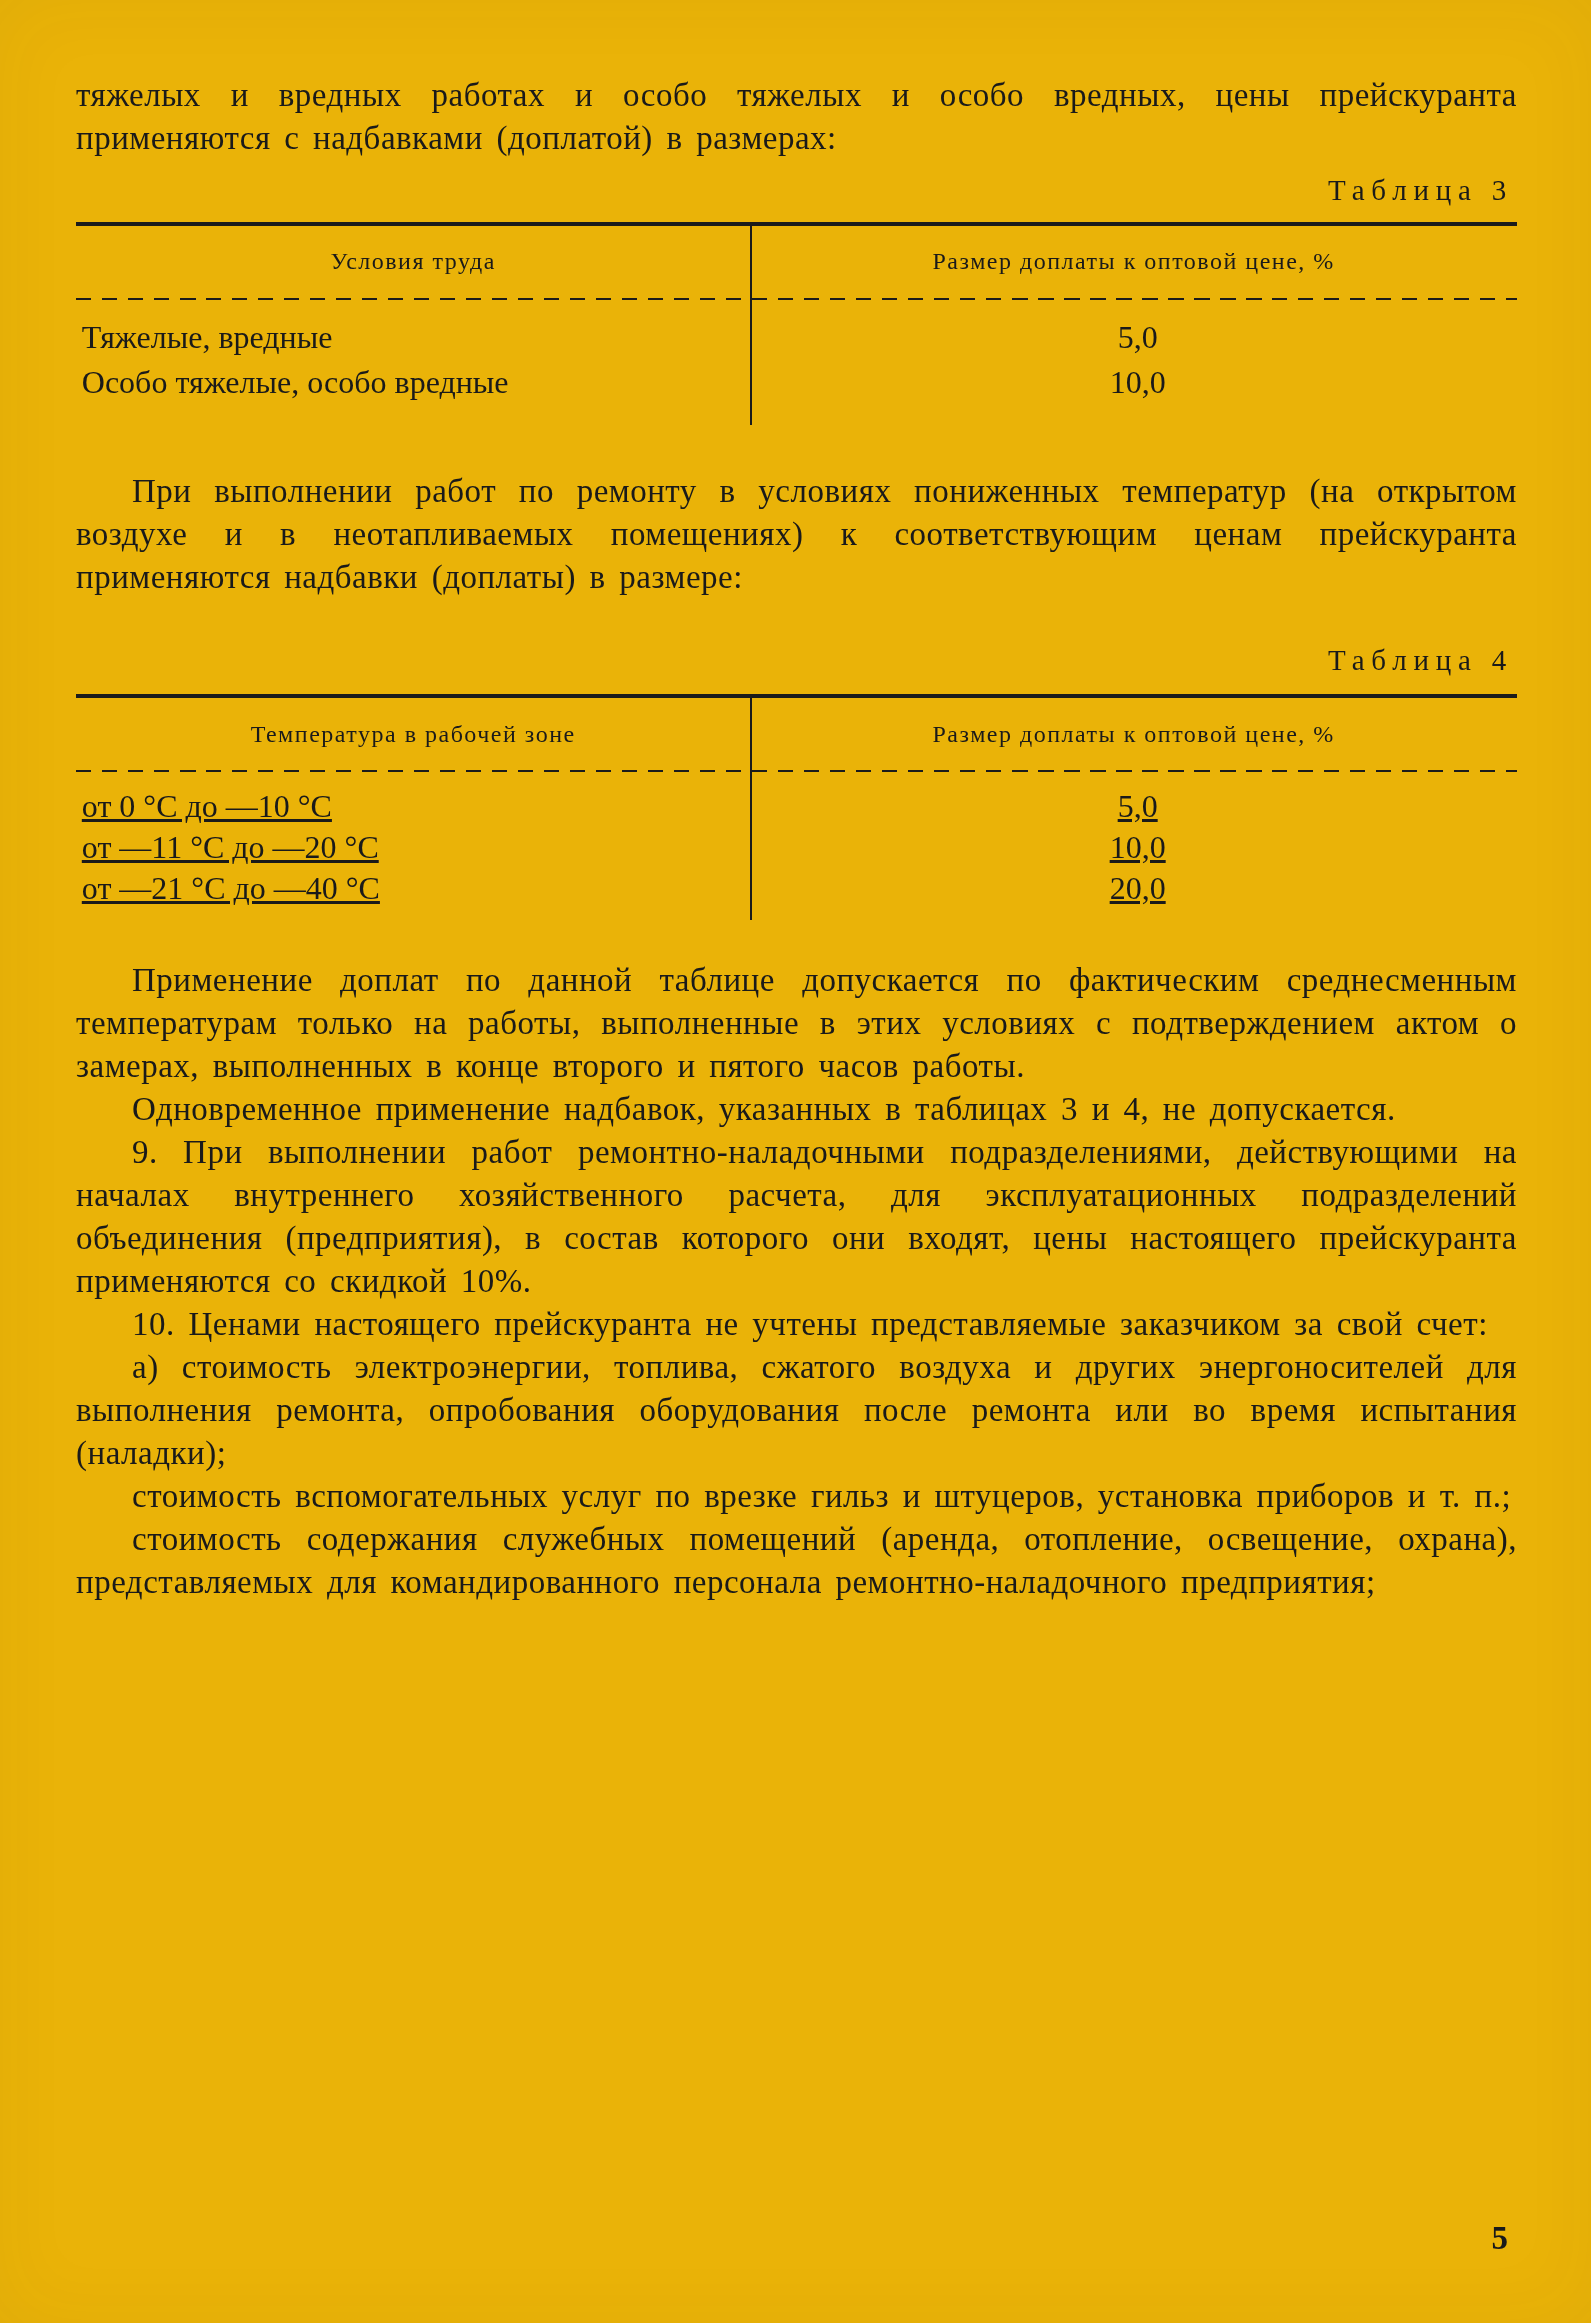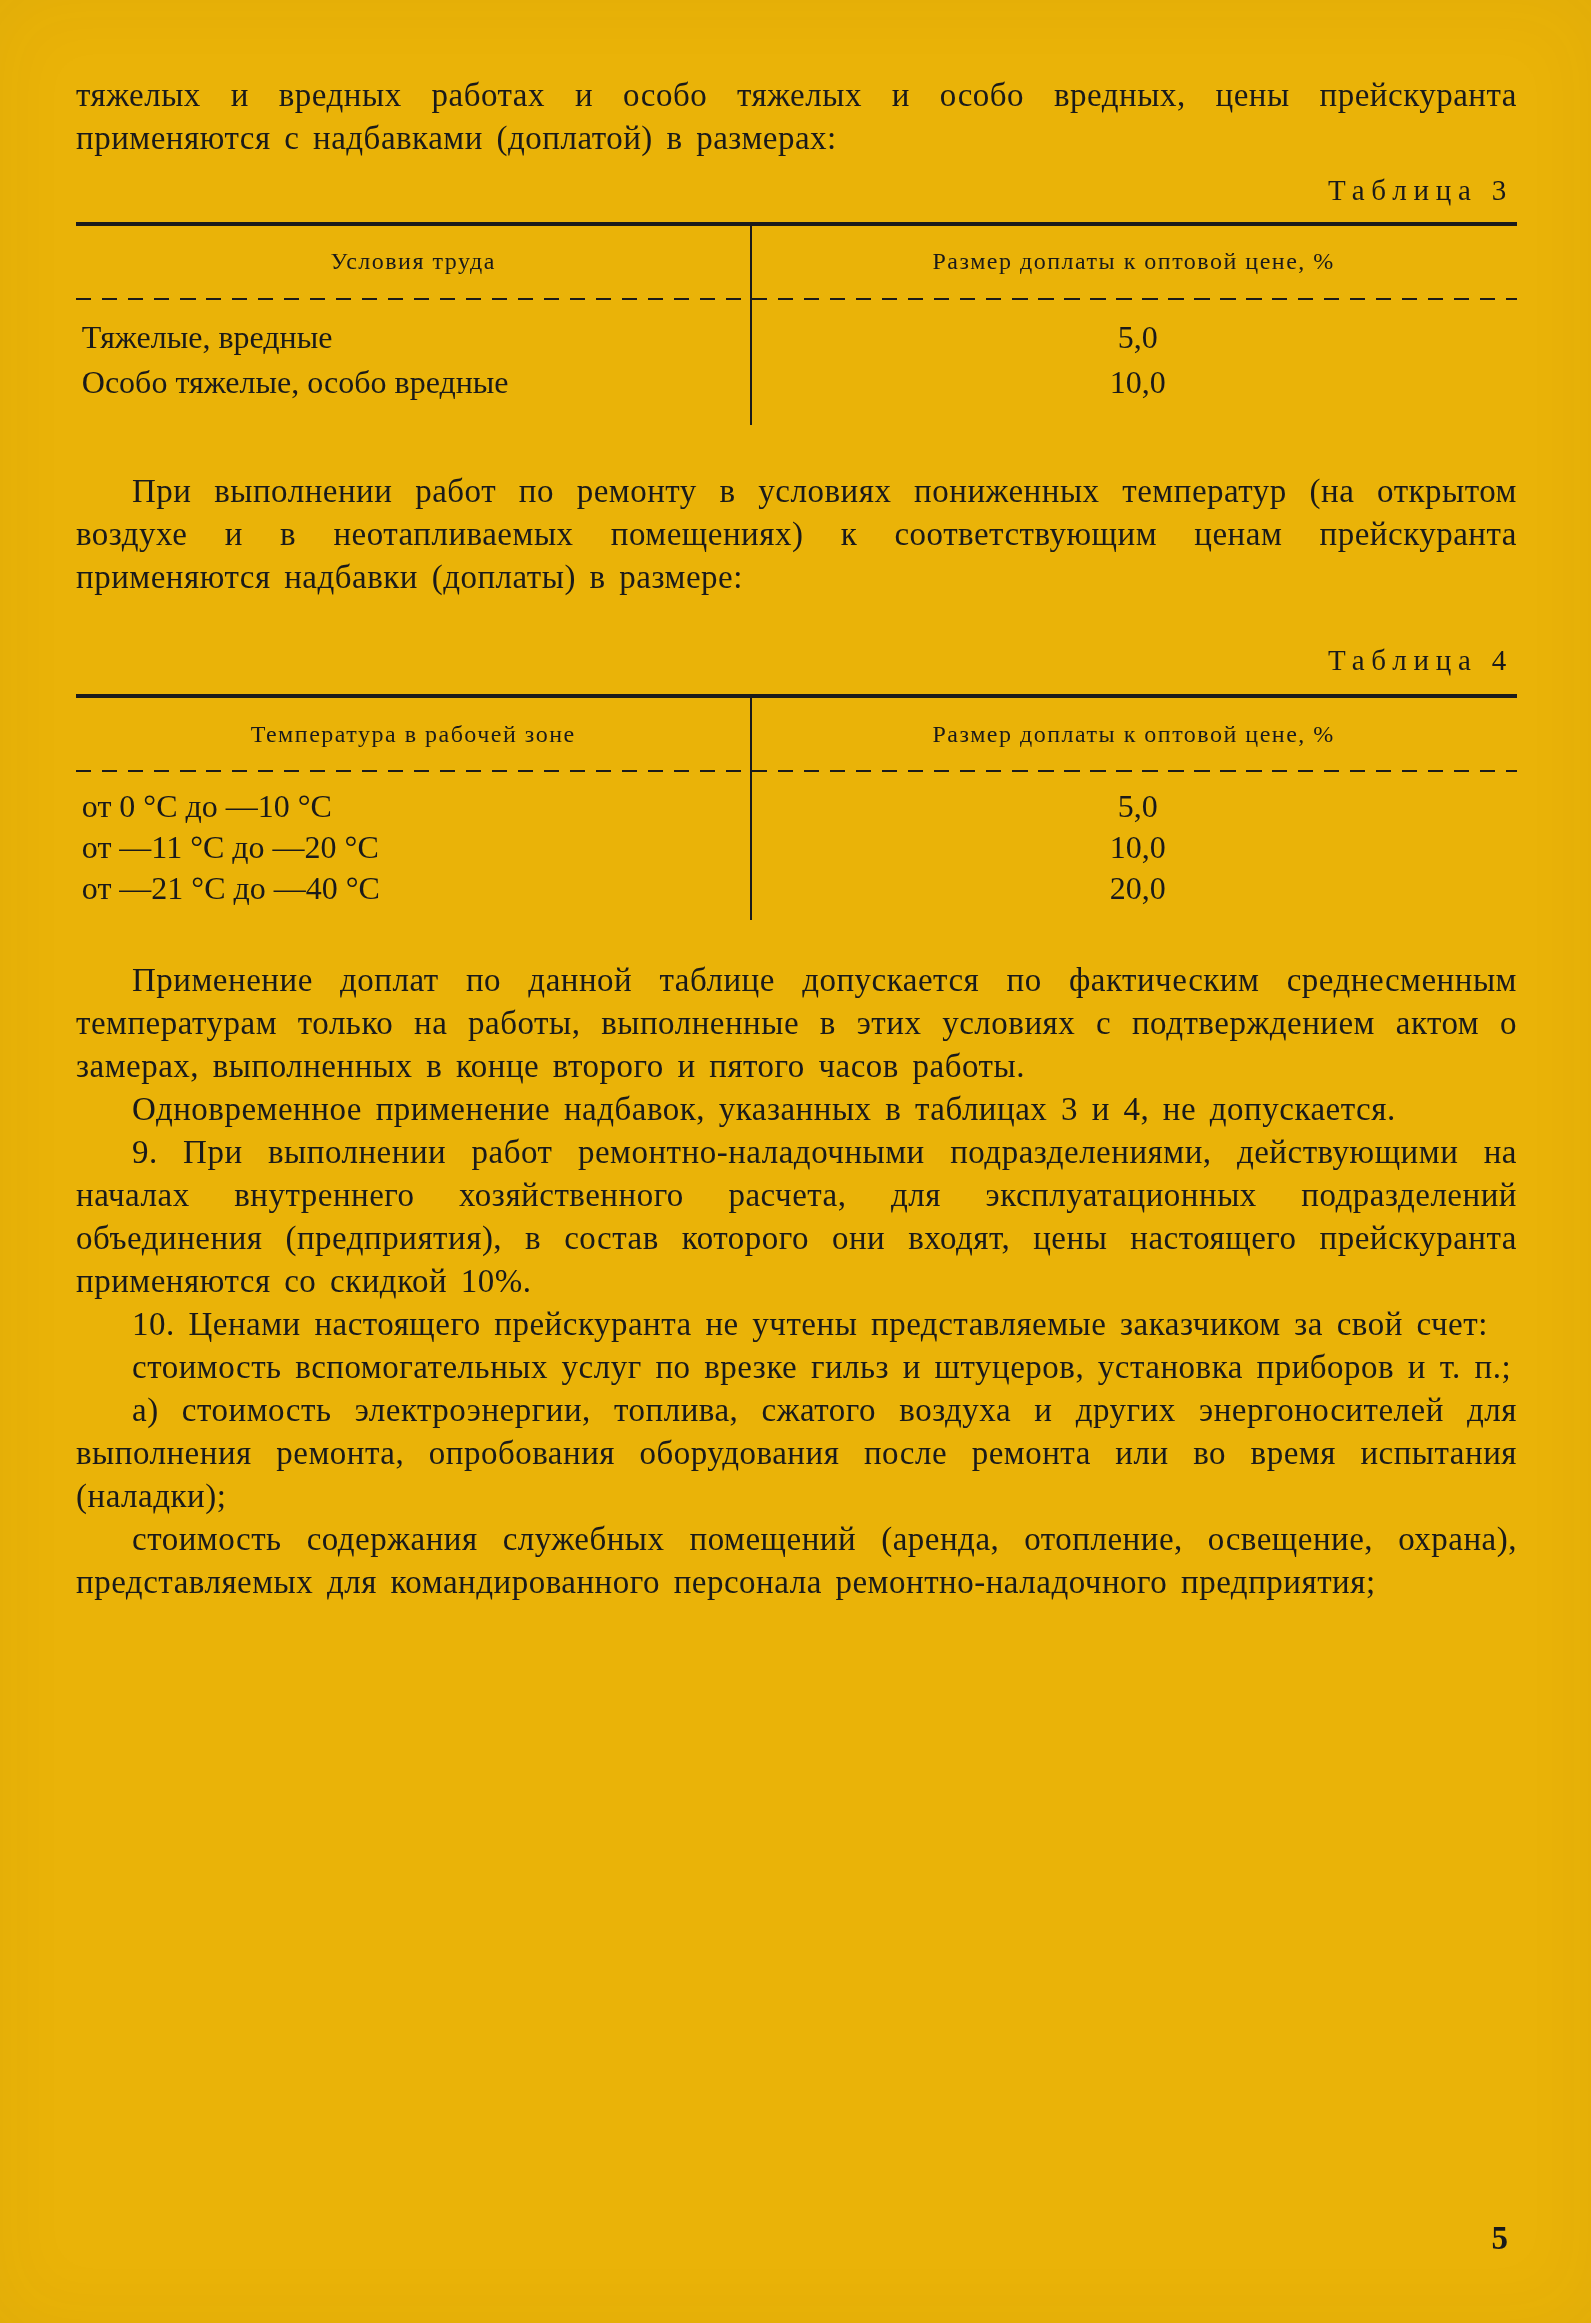--- a/index.html
+++ b/index.html
@@ -66,21 +66,21 @@
     font-size: 24px;
     letter-spacing: 1.5px;
   }
   .thead .cell { text-align: center; padding: 9.7px 23px; }
   .cell.left  { width: 46.8%; }
   .cell.right { width: 53.2%; }
 
   .tbody { padding: 15.5px 0 19.4px; font-size: 32px; }
   .tbody.tight { padding: 13.6px 0 11.6px; }
   .trow { display: flex; line-height: 45px; }
-  .tbody.tight .trow { line-height: 41px; }
+  .tbody.tight .trow { line-height: 41px; text-decoration: underline; }
   .trow .cell.left  { text-align: left; padding-left: 5.8px; }
   .trow .cell.right { text-align: center; padding-left: 8px; }
 
   .page-number {
     position: absolute;
     right: 83px;
     bottom: 66px;
     font-size: 33px;
     font-weight: bold;
   }
@@ -139,20 +139,20 @@
         <div class="cell left">от —21 °С до —40 °С</div>
         <div class="cell right">20,0</div>
       </div>
     </div>
   </div>
 
   <p class="para">Применение доплат по данной таблице допускается по фактическим среднесменным температурам только на работы, выполненные в этих условиях с подтверждением актом о замерах, выполненных в конце второго и пятого часов работы.</p>
   <p class="para">Одновременное применение надбавок, указанных в таблицах 3 и 4, не допускается.</p>
   <p class="para">9. При выполнении работ ремонтно-наладочными подразделениями, действующими на началах внутреннего хозяйственного расчета, для эксплуатационных подразделений объединения (предприятия), в состав которого они входят, цены настоящего прейскуранта применяются со скидкой 10%.</p>
   <p class="para">10. Ценами настоящего прейскуранта не учтены представляемые заказчиком за свой счет:</p>
+  <p class="para">а) стоимость электроэнергии, топлива, сжатого воздуха и других энергоносителей для выполнения ремонта, опробования оборудования после ремонта или во время испытания (наладки);</p>
   <p class="para">стоимость вспомогательных услуг по врезке гильз и штуцеров, установка приборов и т. п.;</p>
-  <p class="para">а) стоимость электроэнергии, топлива, сжатого воздуха и других энергоносителей для выполнения ремонта, опробования оборудования после ремонта или во время испытания (наладки);</p>
   <p class="para">стоимость содержания служебных помещений (аренда, отопление, освещение, охрана), представляемых для командированного персонала ремонтно-наладочного предприятия;</p>
 
   <div class="page-number">5</div>
 
 </div>
 
 
 </body></html>

